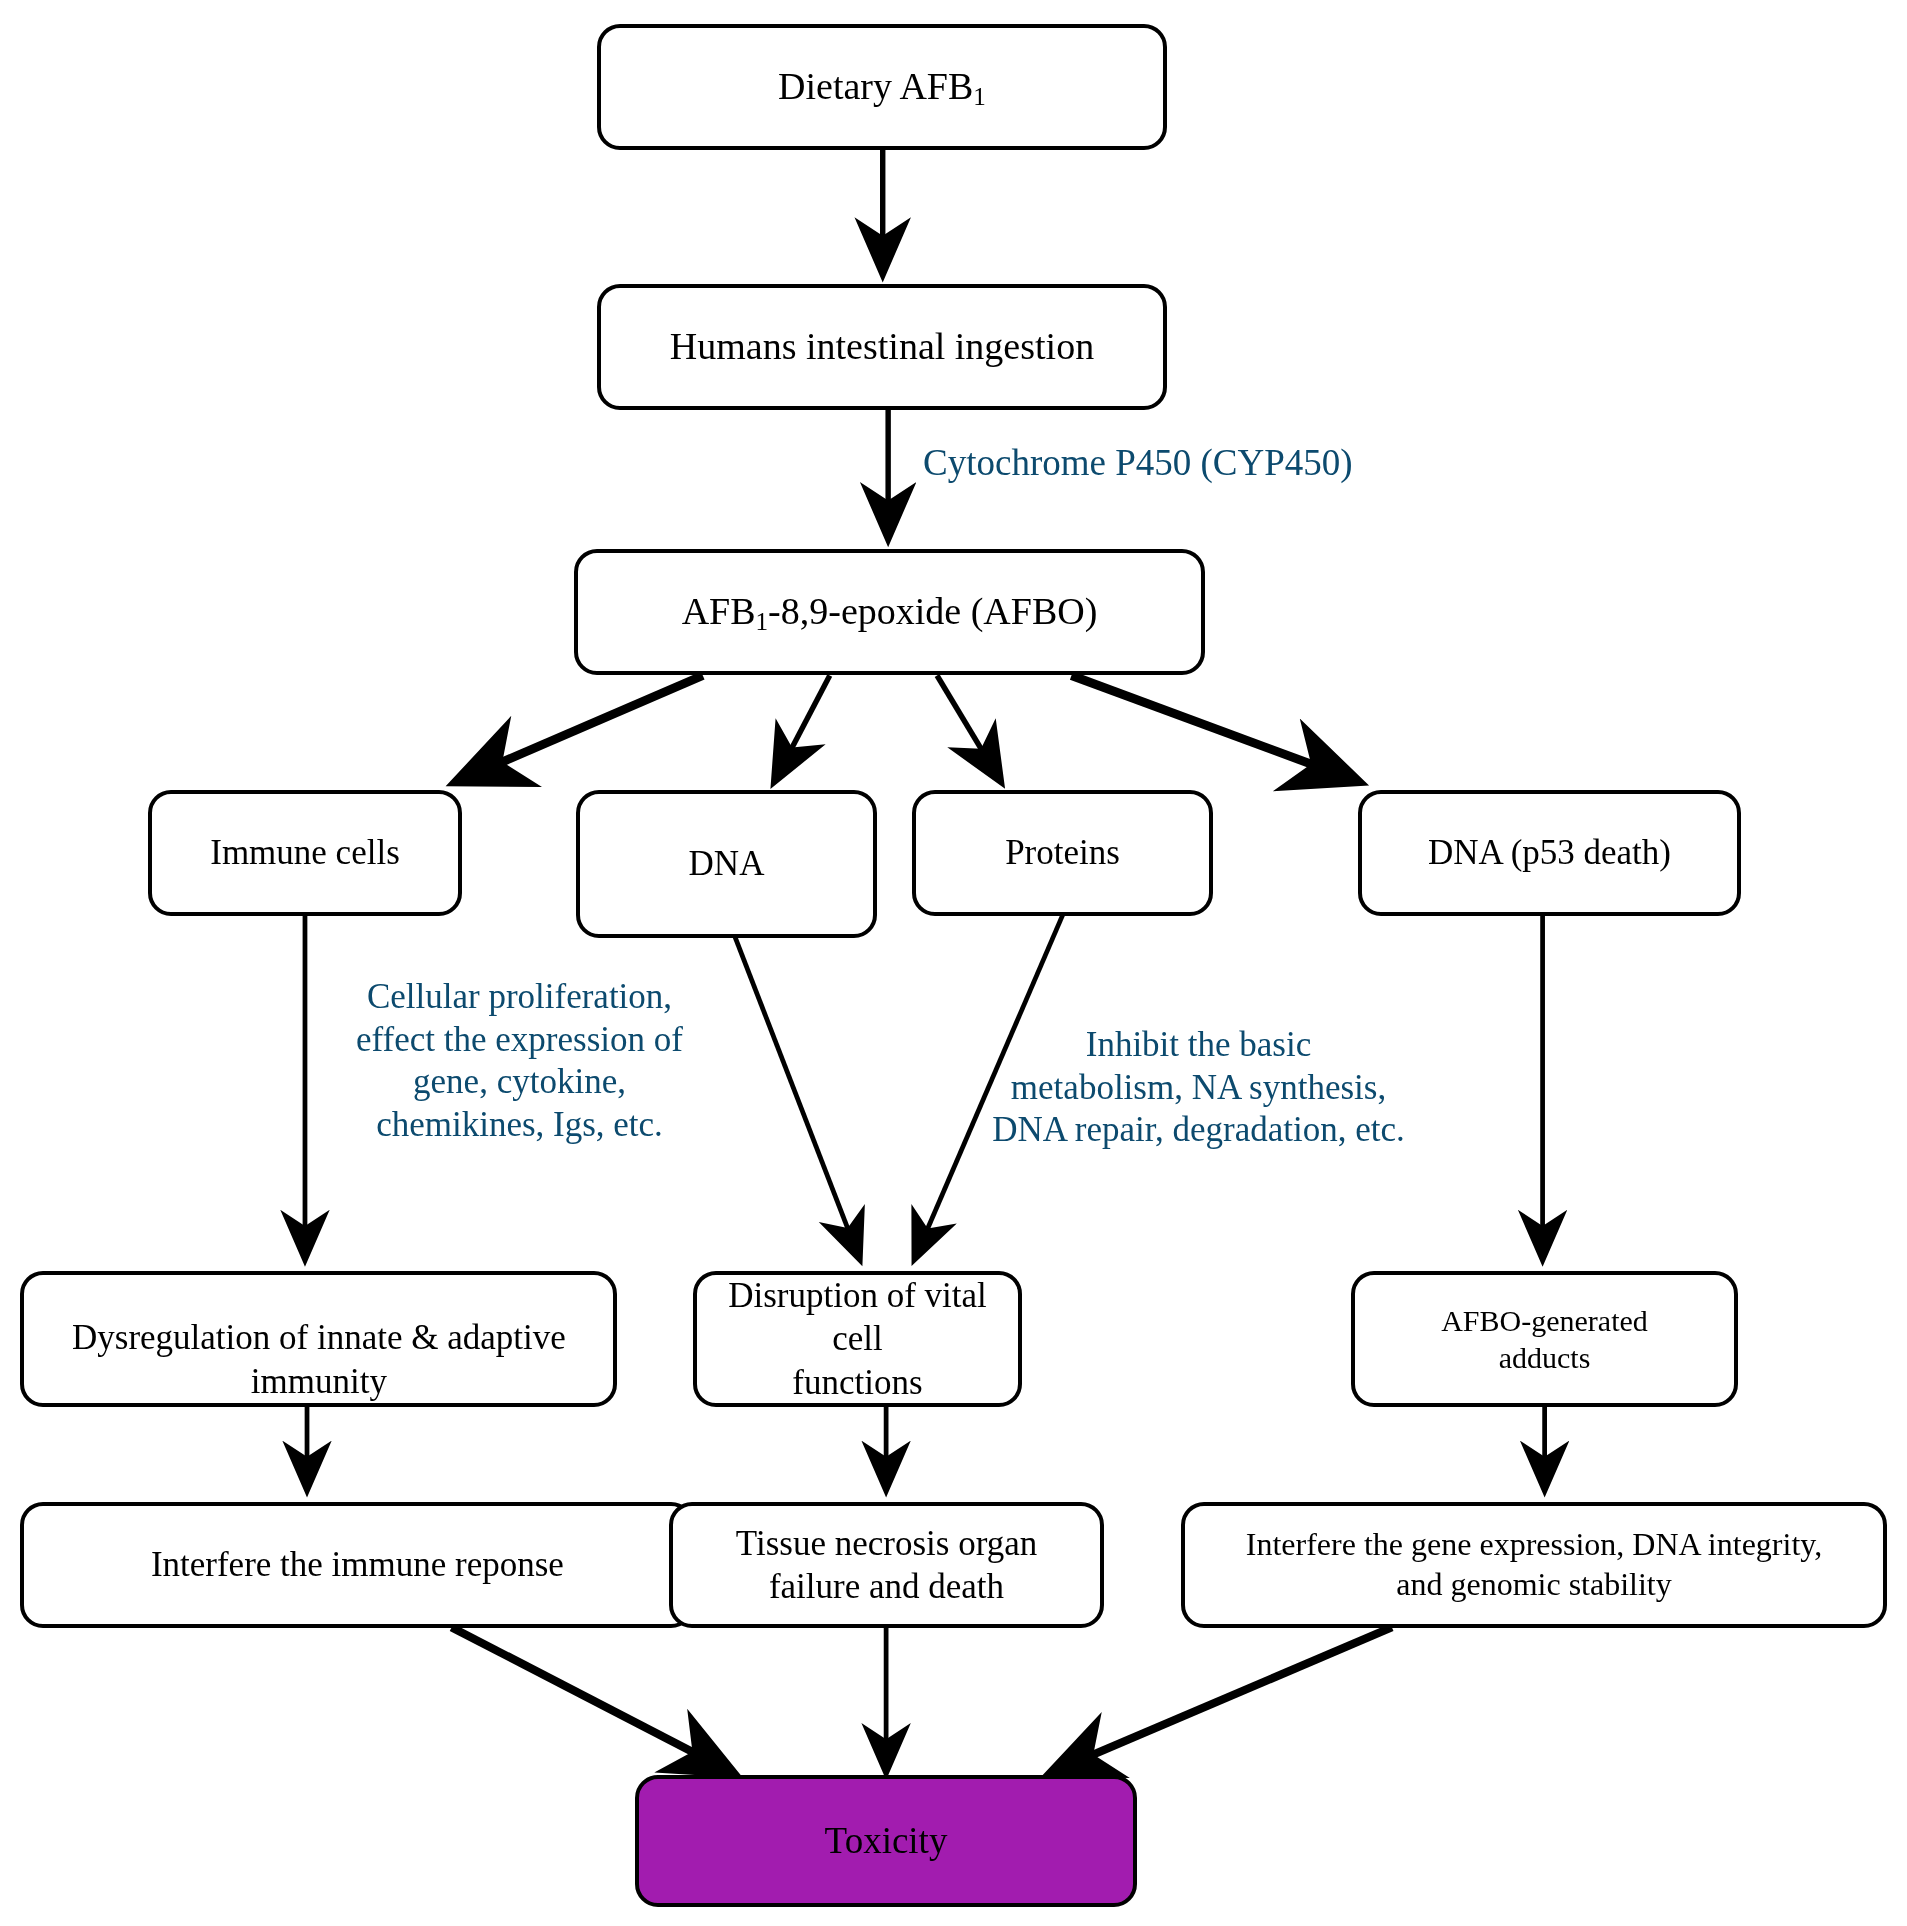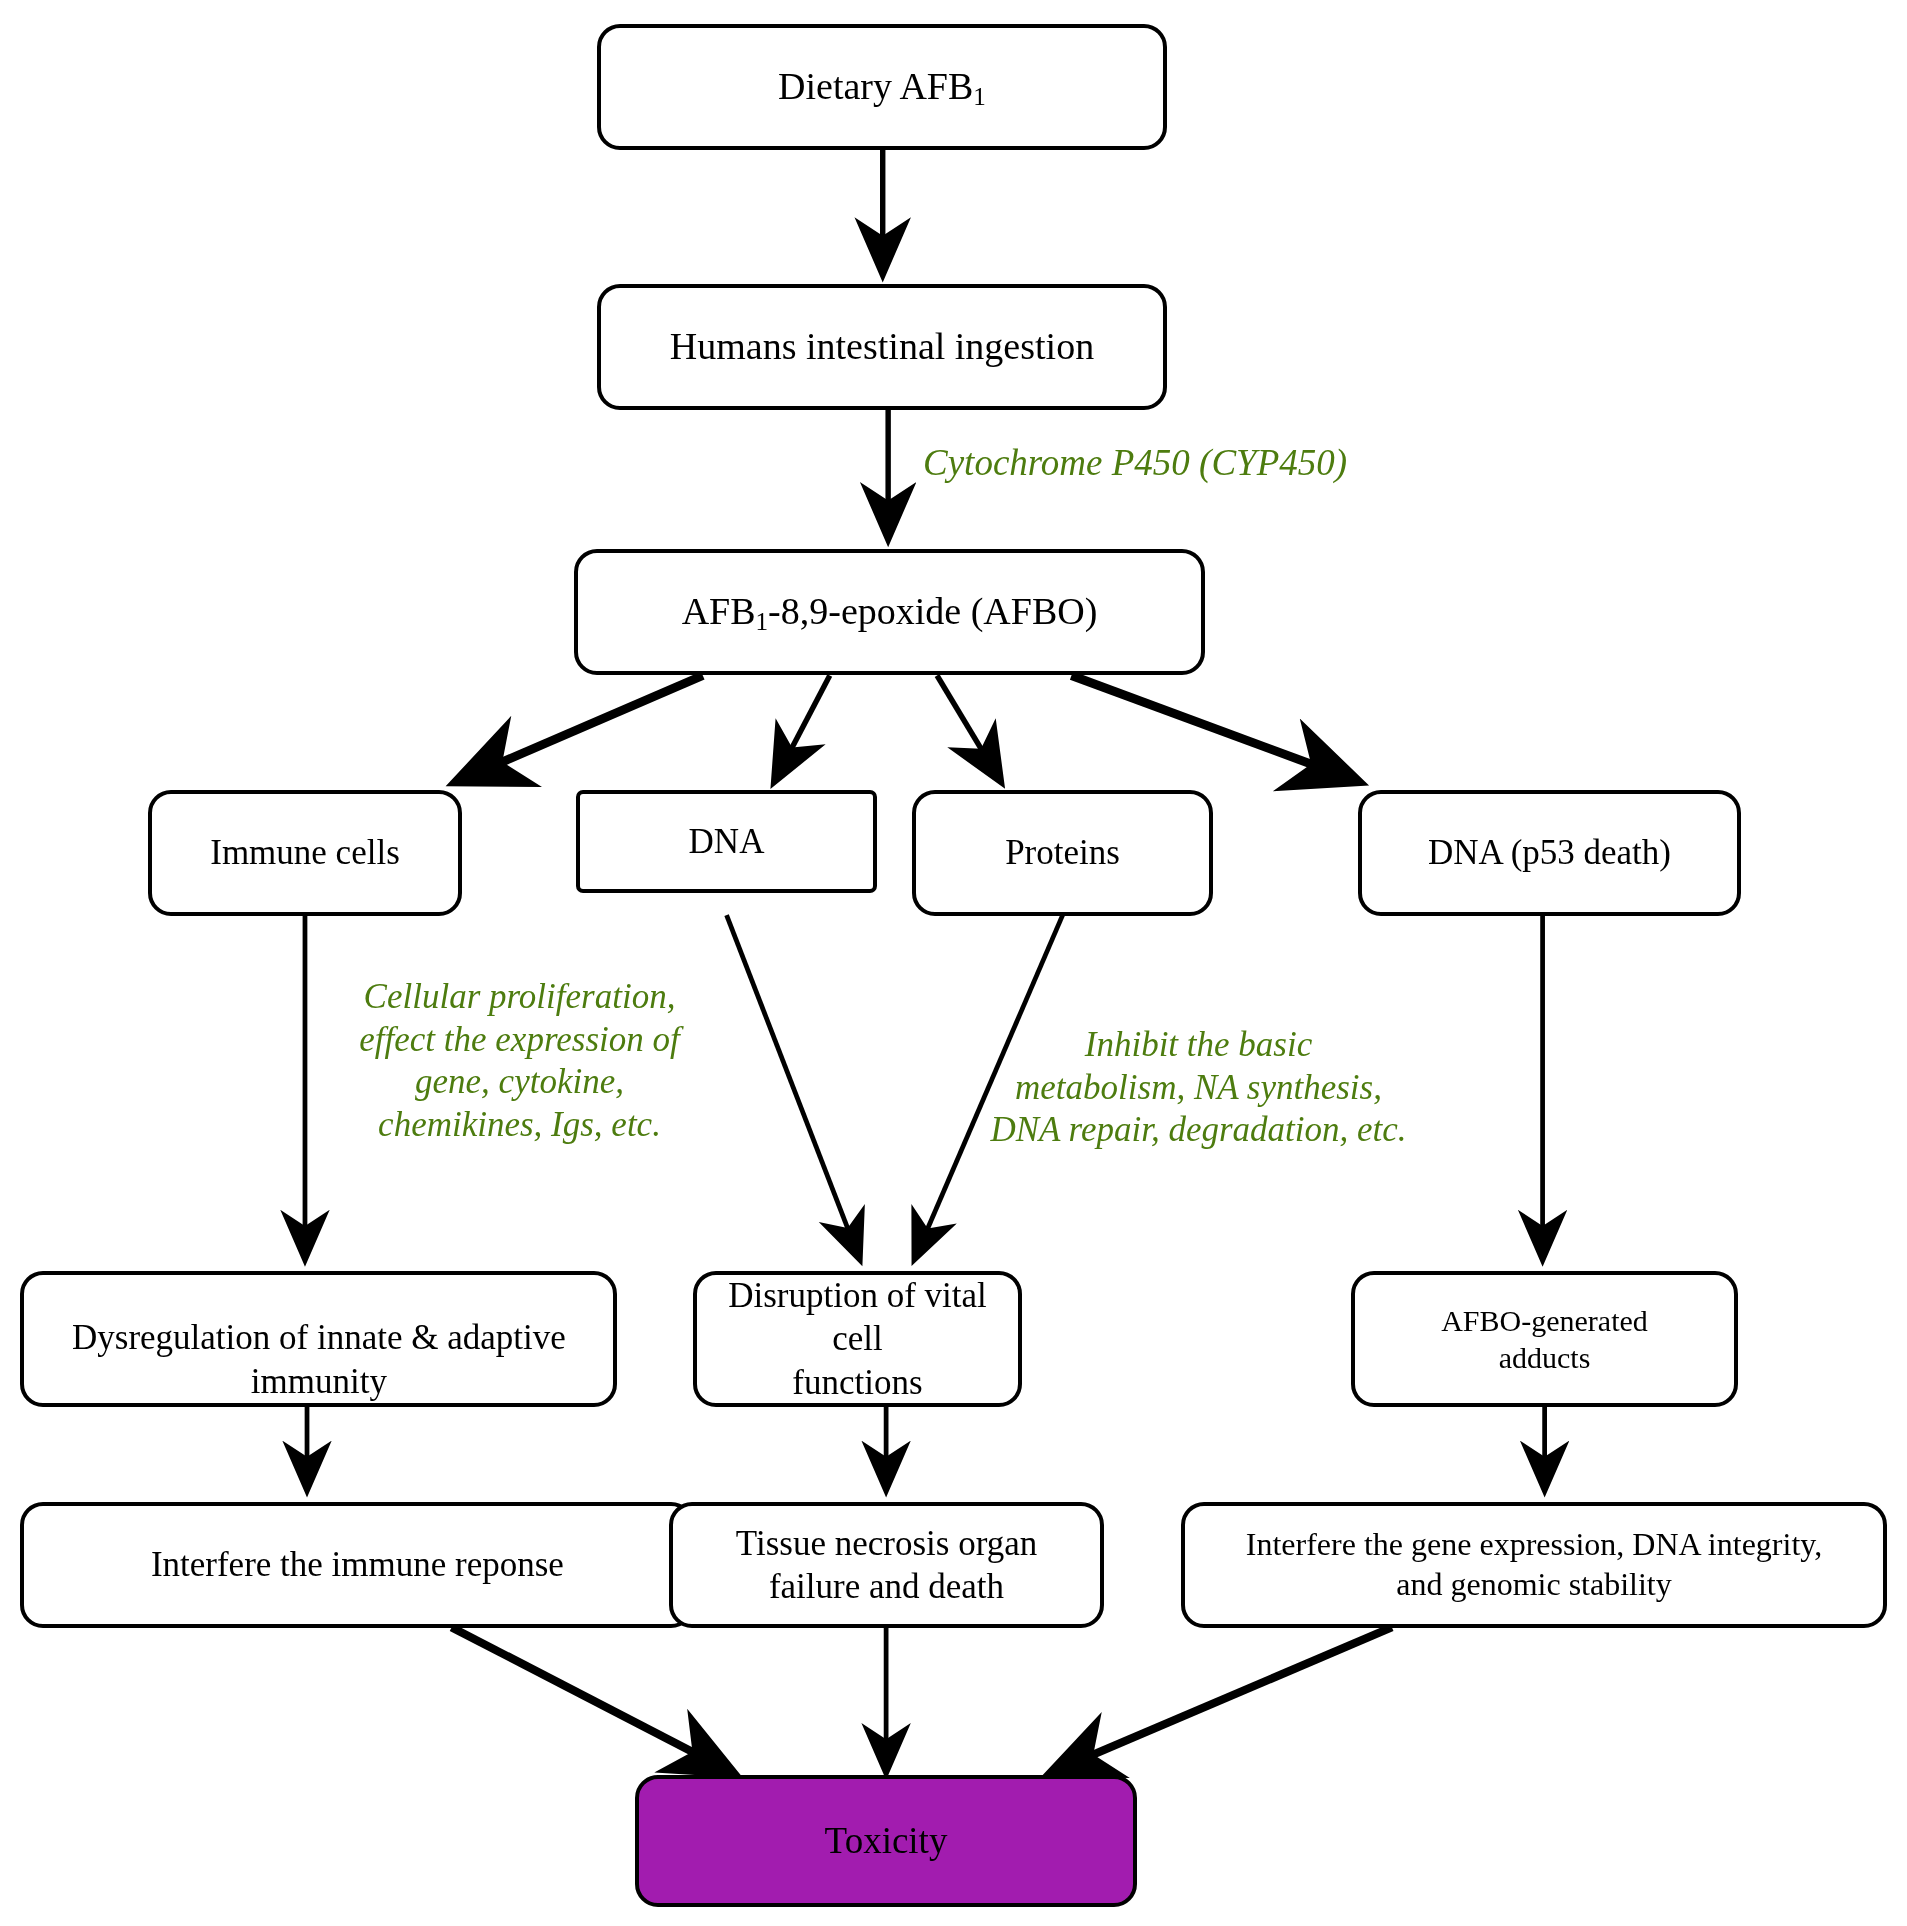--- a/index.html
+++ b/index.html
@@ -31,26 +31,25 @@
   }
   .node .label {
     padding: 0 11px;
     white-space: pre-line;
   }
   .node.accent {
     background: #a21caf;
   }
   .edge-label {
     position: absolute;
-    color: #4d7c0f;
+    color: #0c4a6e;
     text-align: center;
     line-height: 1.22;
     white-space: pre-line;
     z-index: 4;
-    font-style: italic;
   }
   #wires {
     position: absolute;
     left: 0;
     top: 0;
     width: 1908px;
     height: 1926px;
     z-index: 1;
     pointer-events: none;
   }
@@ -117,21 +116,21 @@
   </div>
 
   <div class="node" style="left:574px; top:549px; width:631px; height:126px; font-size:38px;">
     <span class="label">AFB<sub>1</sub>-8,9-epoxide (AFBO)</span>
   </div>
 
   <div class="node" style="left:148px; top:790px; width:314px; height:126px; font-size:35px;">
     <span class="label">Immune cells</span>
   </div>
 
-  <div class="node" style="left:576px; top:790px; width:301px; height:103px; font-size:35px;border-radius:7px;">
+  <div class="node" style="left:576px; top:790px; width:301px; height:148px; font-size:35px;">
     <span class="label">DNA</span>
   </div>
 
   <div class="node" style="left:912px; top:790px; width:301px; height:126px; font-size:35px;">
     <span class="label">Proteins</span>
   </div>
 
   <div class="node" style="left:1358px; top:790px; width:383px; height:126px; font-size:35px;">
     <span class="label">DNA (p53 death)</span>
   </div>

